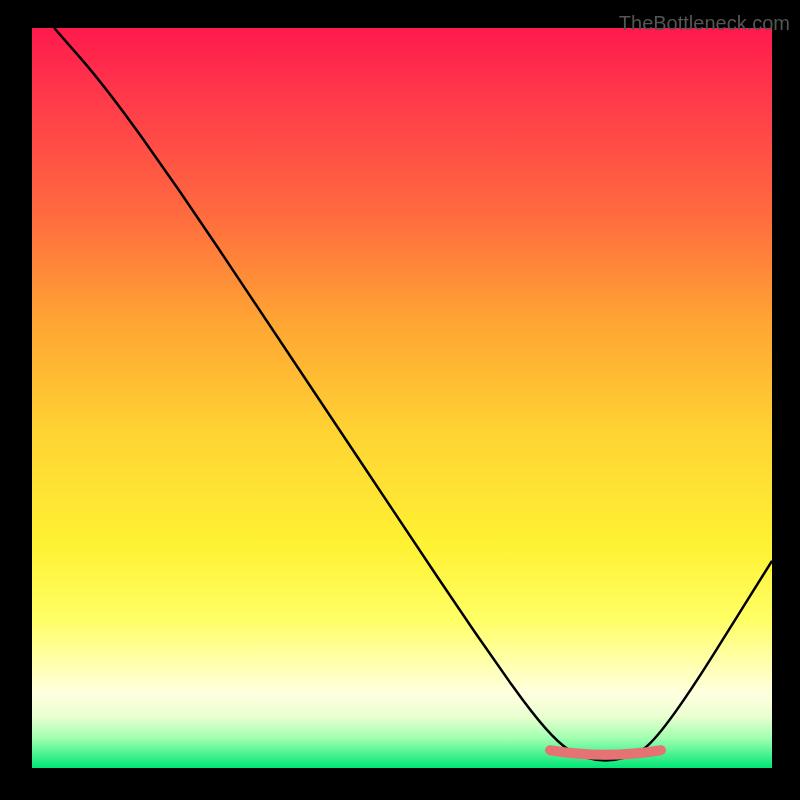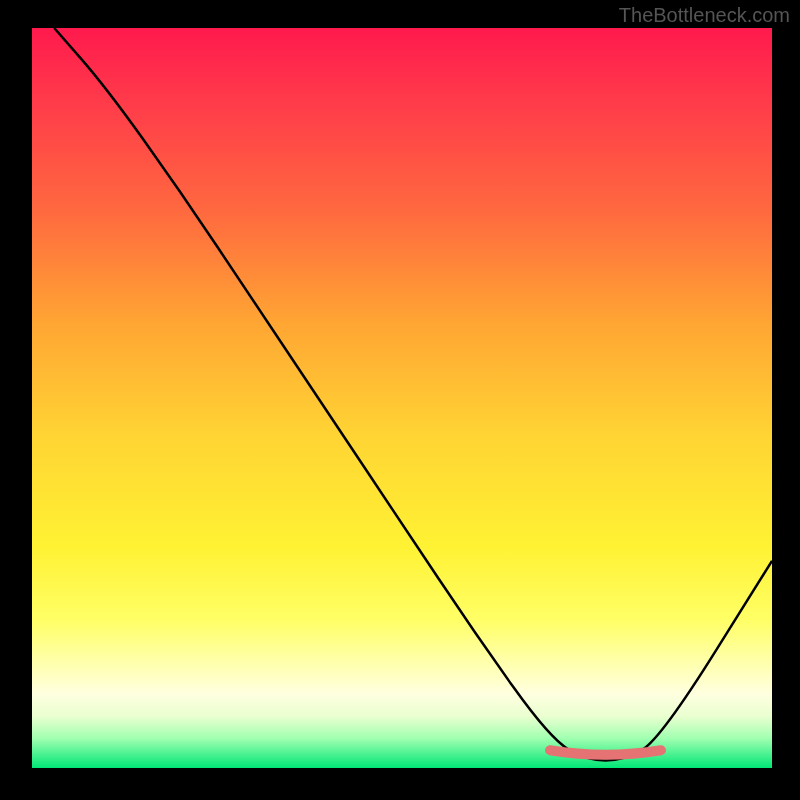--- a/index.html
+++ b/index.html
@@ -6,21 +6,21 @@
     margin: 0;
     padding: 0;
     width: 800px;
     height: 800px;
     background: #000;
     position: relative;
     font-family: Arial, sans-serif;
   }
   .watermark {
     position: absolute;
-    top: 4px;
+    top: 12px;
     right: 10px;
     color: #555;
     font-size: 20px;
     z-index: 10;
   }
   .plot-area {
     position: absolute;
     left: 32px;
     top: 28px;
     width: 740px;

